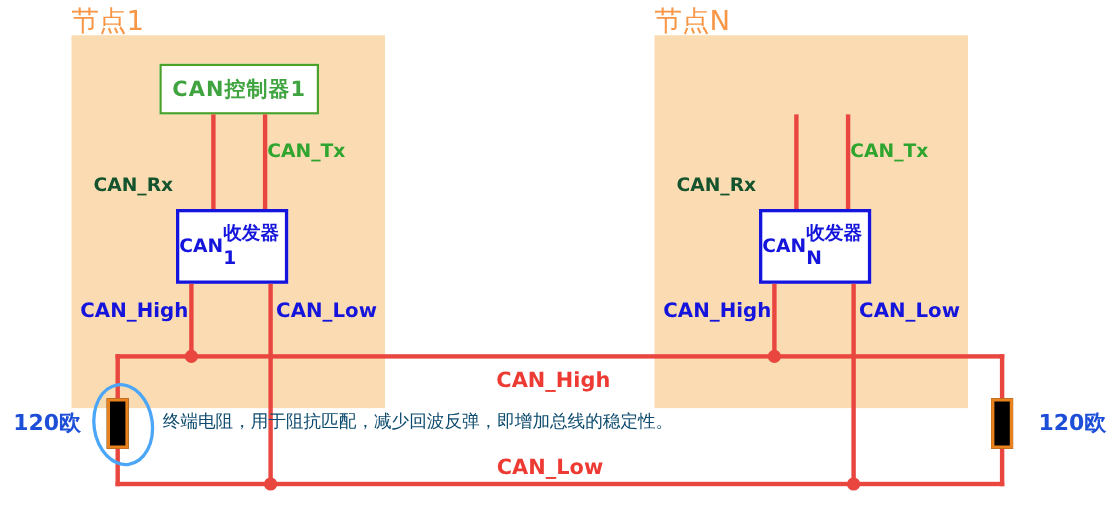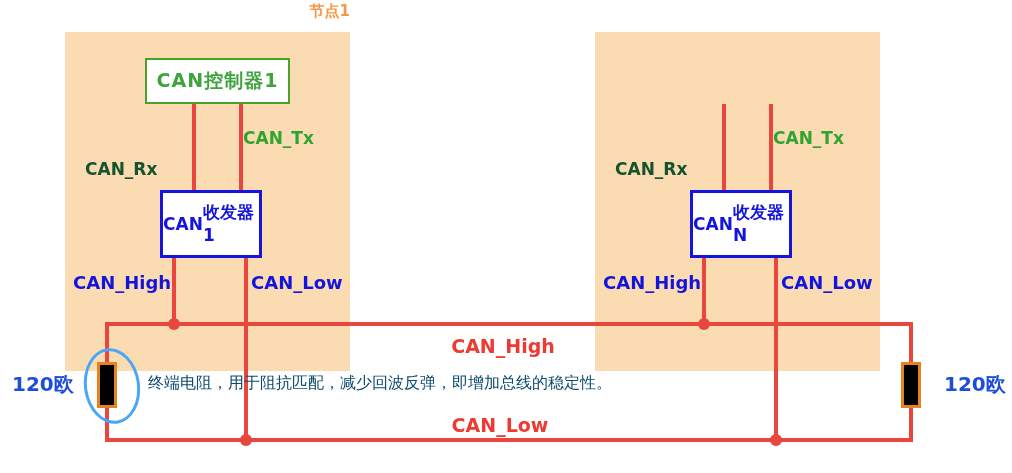--- a/index.html
+++ b/index.html
@@ -7,22 +7,22 @@
     position:relative; width:1012px; height:473px; background:#ffffff;
     font-family:"DejaVu Sans", sans-serif; overflow:hidden;
   }
 
   
   .node { position:absolute; top:32px; width:285px; height:339px; background:#FBDCB2; }
   .n1 { left:65px; }
   .nn { left:595px; }
 
   .node-title {
-    position:absolute; top:2px; width:285px; text-align:right;
-    color:#F79646; font-weight:bold; font-size:15px;
+    position:absolute; top:2px; width:285px; text-align:left;
+    color:#F79646; font-weight:normal; font-size:25px;
   }
   .t1 { left:65px; }
   .tn { left:595px; }
 
   
   .controller {
     position:absolute; left:80px; top:26px; width:141px; height:42px;
     background:#fff; border:2px solid #4BA22B; color:#3FA43F;
     font-weight:bold; font-size:19px; letter-spacing:1px;
     display:flex; align-items:center; justify-content:center;
@@ -102,20 +102,21 @@
     <div class="rx">CAN_Rx</div>
     <div class="tx">CAN_Tx</div>
     <div class="transceiver">
       <div>CAN</div>
       <div>收发器1</div>
     </div>
     <div class="hl high">CAN_High</div>
     <div class="hl low">CAN_Low</div>
   </div>
 
+  <div class="node-title tn">节点N</div>
   <div class="node nn">
     <div class="wire w1"></div>
     <div class="wire w2"></div>
     <div class="rx">CAN_Rx</div>
     <div class="tx">CAN_Tx</div>
     <div class="transceiver">
       <div>CAN</div>
       <div>收发器N</div>
     </div>
     <div class="hl high">CAN_High</div>

